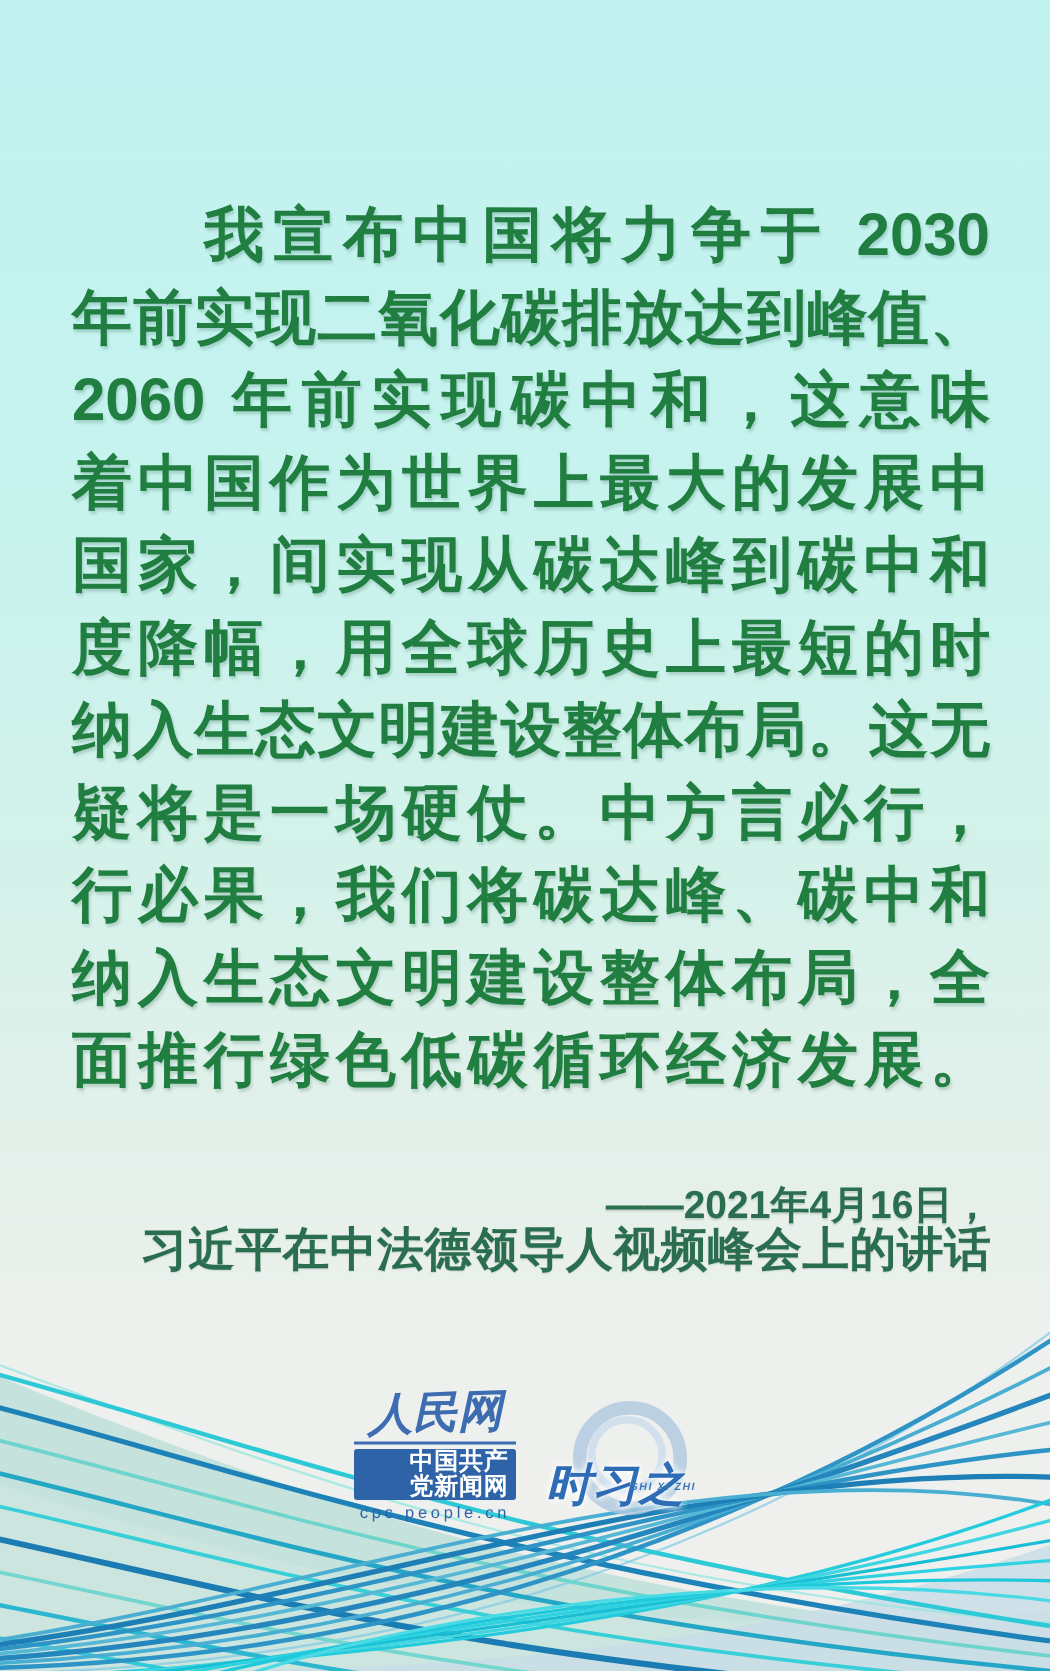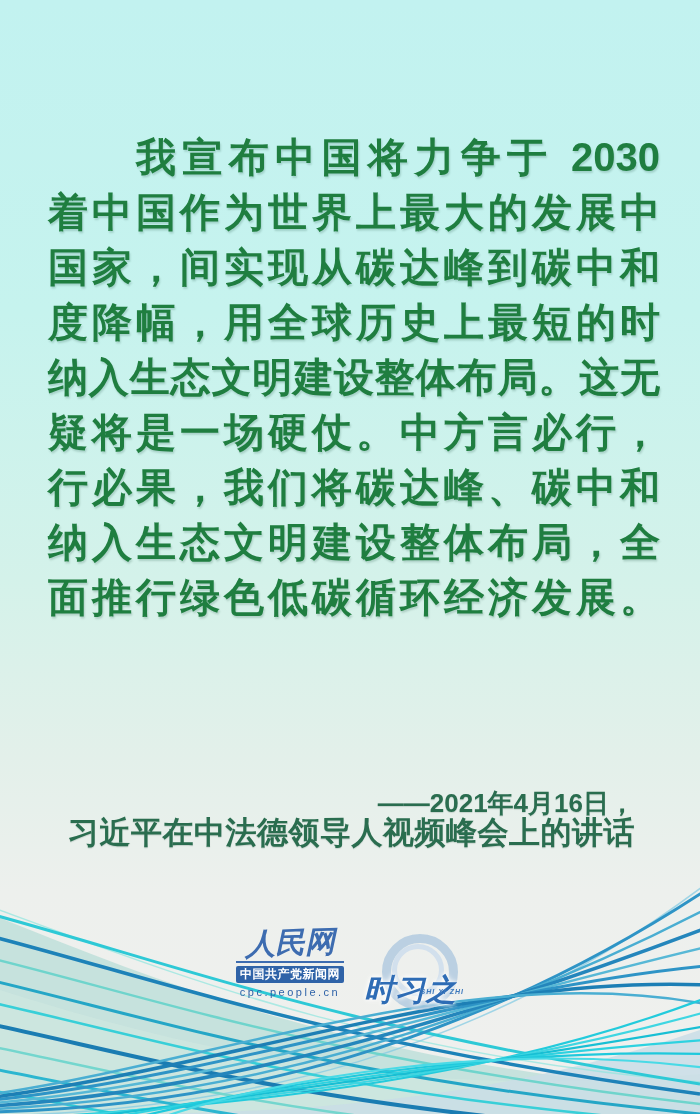--- a/index.html
+++ b/index.html
@@ -22,43 +22,43 @@
     color:#1f7e40;
     text-shadow:1px 2px 2px rgba(0,60,40,0.18);
     text-align:justify;
     text-align-last:justify;
     text-justify:inter-character;
     white-space:nowrap;
   }
   .qline.first{padding-left:88px;}
   
   .attribution{
-    position:absolute;right:65px;top:788px;
+    position:absolute;right:39px;top:788px;
     text-align:right;color:#2a6d4f;font-weight:700;
     text-shadow:0 1px 1px rgba(0,50,35,0.15);
   }
   .attr-line1{font-size:26px;line-height:30px;}
   .attr-line2{font-size:31px;line-height:30px;letter-spacing:0.5px;}
   
   .logo-row{
     position:absolute;left:0;top:926px;width:700px;
     display:flex;justify-content:center;align-items:flex-start;gap:20px;
     z-index:3;
   }
   .pd-logo{width:108px;text-align:center;}
   .pd-script{
     font-size:30px;line-height:34px;font-weight:700;font-style:italic;
     color:#3d6cb0;transform:rotate(-2deg);
     font-family:"Liberation Serif", serif;
   }
   .pd-underline{height:2px;background:#3d6cb0;margin-top:1px;}
   .pd-bar{
     margin-top:3px;background:#2f63a8;color:#ffffff;
-    font-size:12px;font-weight:700;line-height:17px;
-    letter-spacing:0.5px;border-radius:2px;
+    font-size:16px;font-weight:700;line-height:17px;
+    letter-spacing:0.5px;border-radius:2px;padding-left:32px;
   }
   .pd-url{
     margin-top:3px;color:#2f63a8;font-size:11px;font-weight:400;
     letter-spacing:2.5px;
   }
   .sxz-logo{position:relative;width:100px;height:84px;margin-top:4px;}
   .sxz-ring-outer{
     position:absolute;left:18px;top:4px;width:58px;height:58px;
     border-radius:50%;border:9px solid #a9c6de;opacity:0.75;
   }
@@ -81,20 +81,22 @@
   
   .waves{position:absolute;left:0;bottom:0;width:700px;height:254px;z-index:1;}
 </style>
 </head>
 <body>
 
 <div class="poster">
 
   <div class="quote">
     <div class="qline first">我宣布中国将力争于 2030</div>
+    <div class="qline">年前实现二氧化碳排放达到峰值、</div>
+    <div class="qline">2060 年前实现碳中和，这意味</div>
     <div class="qline">着中国作为世界上最大的发展中</div>
     <div class="qline">国家，间实现从碳达峰到碳中和</div>
     <div class="qline">度降幅，用全球历史上最短的时</div>
     <div class="qline">纳入生态文明建设整体布局。这无</div>
     <div class="qline">疑将是一场硬仗。中方言必行，</div>
     <div class="qline">行必果，我们将碳达峰、碳中和</div>
     <div class="qline">纳入生态文明建设整体布局，全</div>
     <div class="qline">面推行绿色低碳循环经济发展。</div>
   </div>
 

